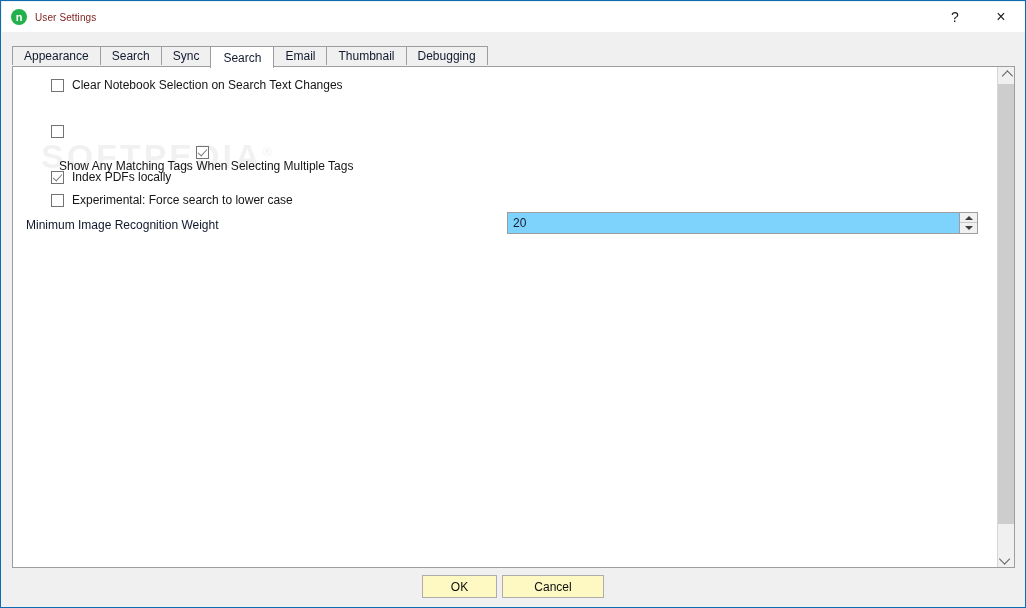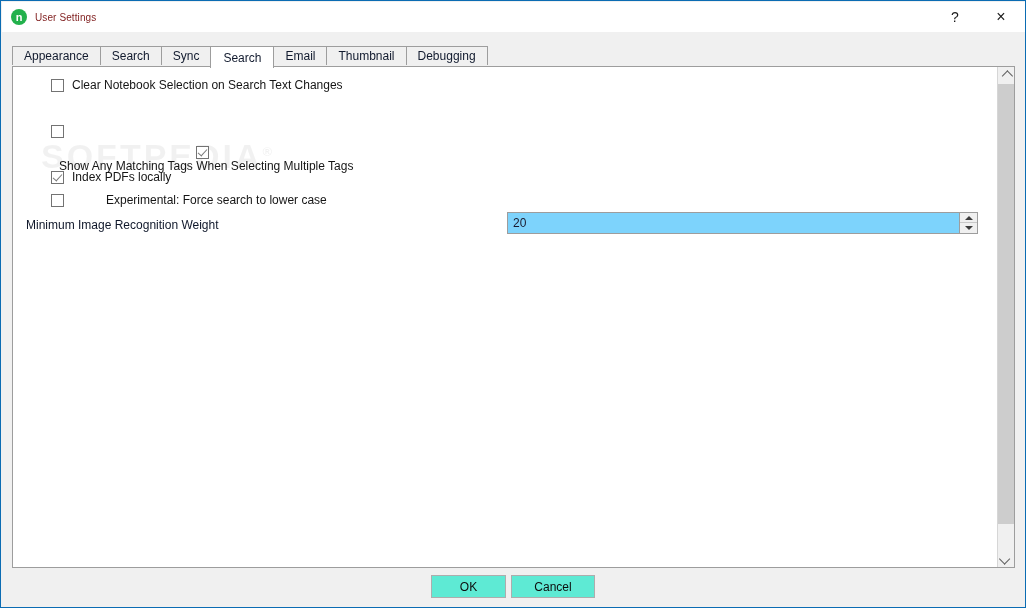--- a/index.html
+++ b/index.html
@@ -301,33 +301,33 @@
     display: flex;
     align-items: flex-start;
     justify-content: center;
     background: #f0f0f0;
   }
   .dlg-btn {
     box-sizing: border-box;
     height: 23px;
     min-width: 75px;
     margin-top: 7px;
-    background: #5eead4;
+    background: #fef9c3;
     border: 1px solid #adadad;
     font-size: 12px;
     color: #0d0d0d;
     font-family: "Liberation Sans", sans-serif;
     display: flex;
     align-items: center;
     justify-content: center;
     padding: 8px 10px;
     line-height: 1;
   }
   .dlg-btn.ok { width: 71px; }
-  .dlg-btn.cancel { width: 84px; margin-left: 5px; }
+  .dlg-btn.cancel { width: 102px; margin-left: 5px; }
 </style>
 </head>
 <body>
 
 <div class="window">
 
   <div class="titlebar">
     <div class="app-icon">n</div>
     <div class="title-text">User Settings</div>
     <div class="win-buttons">
@@ -368,21 +368,21 @@
       <div class="check-row" style="top:79px;flex-direction:column;">
         <span class="cb checked"></span>
         <span class="cb-label">Show Any Matching Tags When Selecting Multiple Tags</span>
       </div>
 
       <div class="check-row" style="top:102px;">
         <span class="cb checked"></span>
         <span class="cb-label">Index PDFs locally</span>
       </div>
 
-      <div class="check-row" style="top:125px;gap:34px;">
+      <div class="check-row" style="top:125px;">
         <span class="cb"></span>
         <span class="cb-label">Experimental: Force search to lower case</span>
       </div>
 
       <div class="spin-label">Minimum Image Recognition Weight</div>
 
       <div class="spinbox">
         <div class="spin-value">20</div>
         <div class="spin-buttons">
           <button class="spin-btn up">

